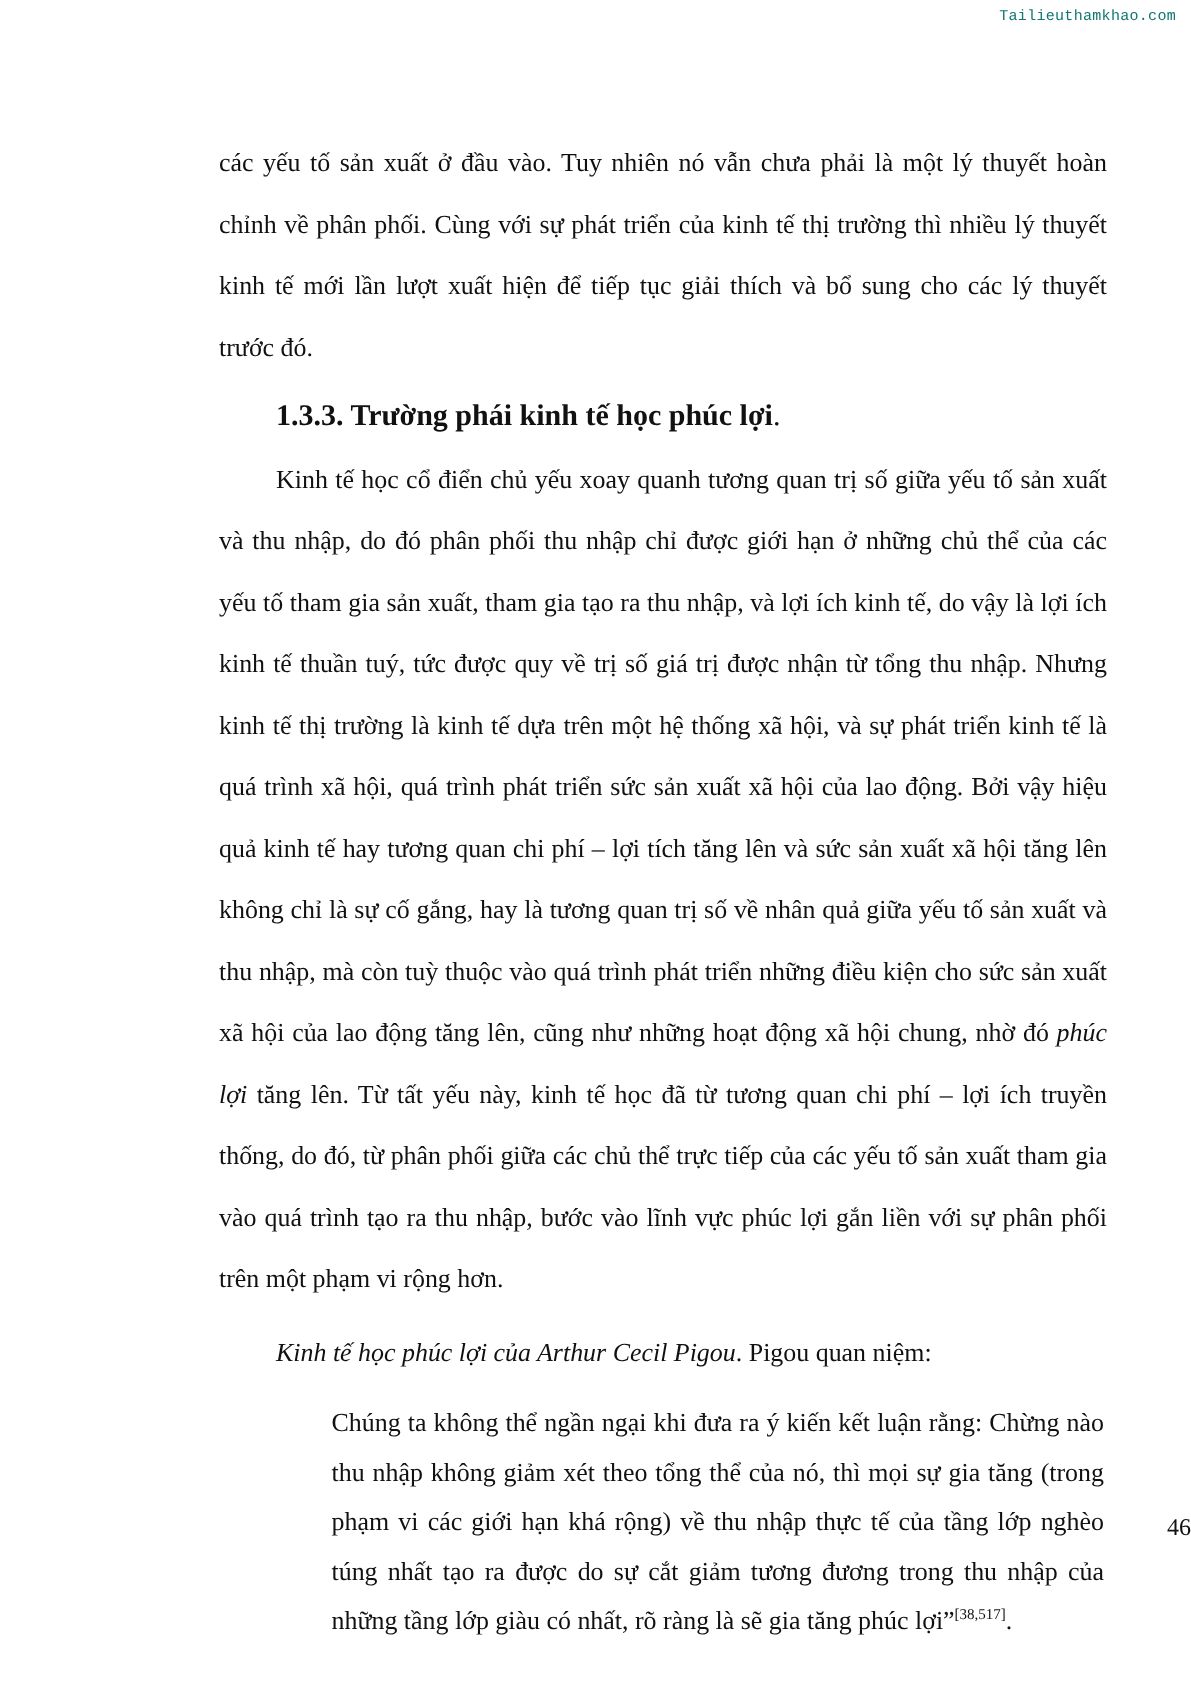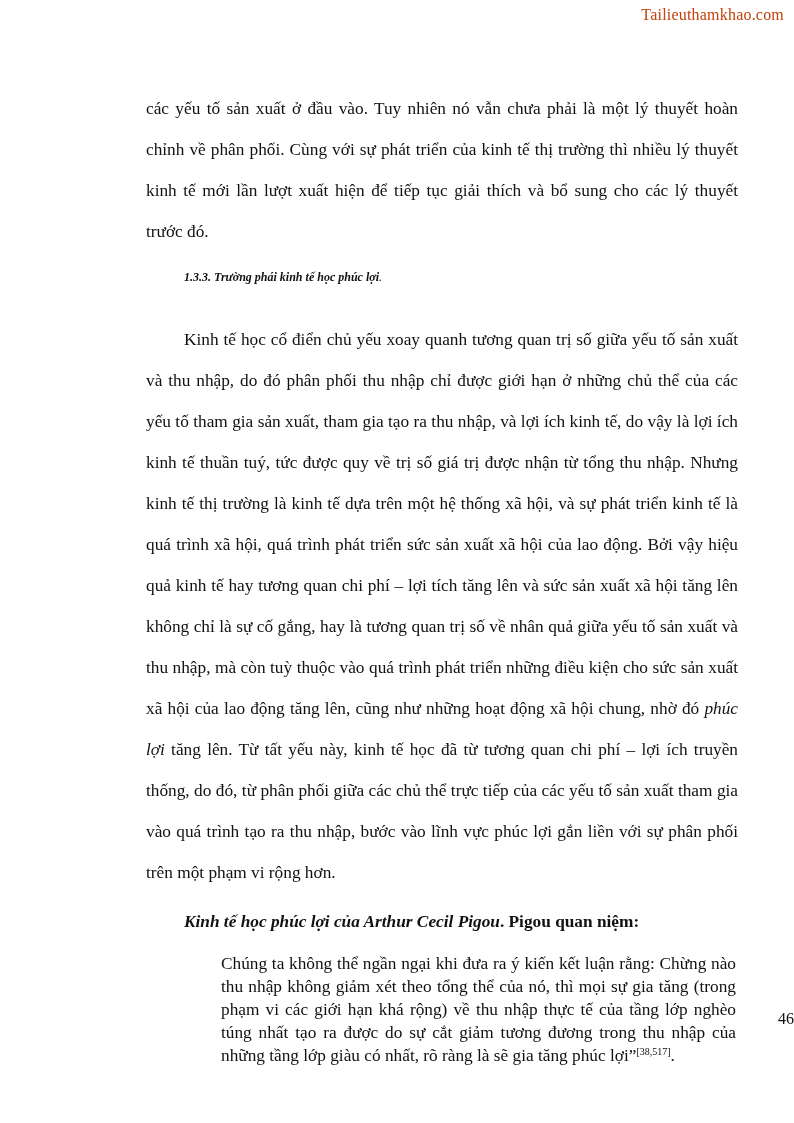--- a/index.html
+++ b/index.html
@@ -12,62 +12,60 @@
       height: 1123px;
       position: relative;
       overflow: hidden;
       font-family: "Liberation Serif", "DejaVu Serif", serif;
       color: #111111;
     }
     .watermark {
       position: absolute;
       top: 6px;
       right: 10px;
-      font-family: Liberation Serif, serif;
-      font-size: 16px;
-      color: #c2410c;
+      font-family: Liberation Mono, monospace;
+      font-size: 10px;
+      color: #0f766e;
       letter-spacing: 0.2px;
     }
     .page {
       position: absolute;
       left: 146px;
       top: 88px;
       width: 592px;
     }
     .p {
       font-size: 17.3px;
       line-height: 41px;
       text-align: justify;
       margin: 0;
     }
     .indent {
       text-indent: 38px;
     }
     .heading {
       font-weight: bold;
-      font-size: 12px;
+      font-size: 20px;
       line-height: 30.5px;
-      margin: 10px 0 26px 38px;
-      font-style: italic;
+      margin: 10px 0 6px 38px;
     }
     .heading .dot {
       font-weight: normal;
     }
     .gap {
       margin-top: 8px;
-      font-weight: bold;
     }
     .italic-lead {
       font-style: italic;
     }
     .quote {
       margin: 10px 0 16px 75px;
       width: 515px;
       font-size: 17.3px;
-      line-height: 23px;
+      line-height: 33px;
       text-align: justify;
     }
     sup.cite {
       font-size: 10px;
       vertical-align: top;
       position: relative;
       top: -4px;
     }
     .page-number {
       position: absolute;

